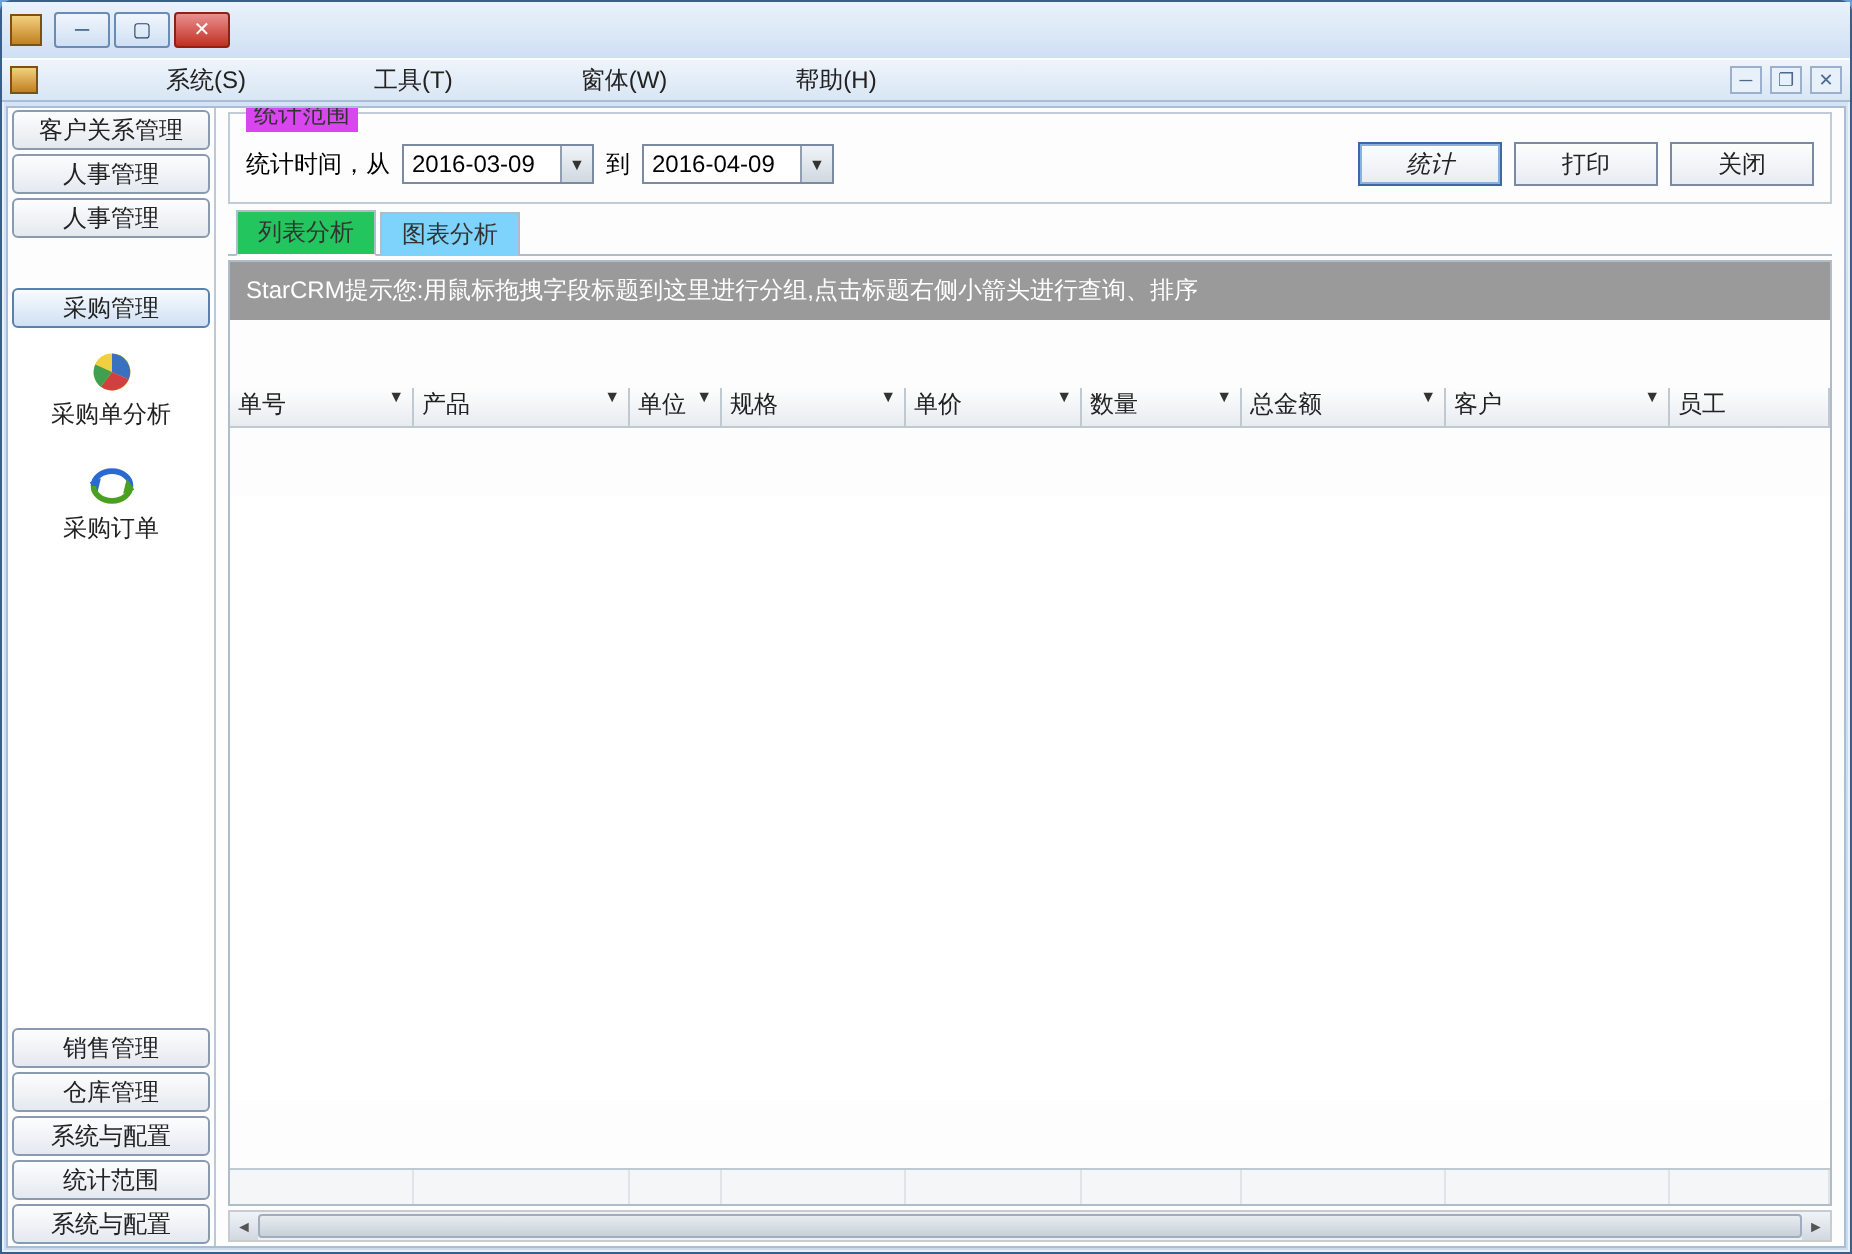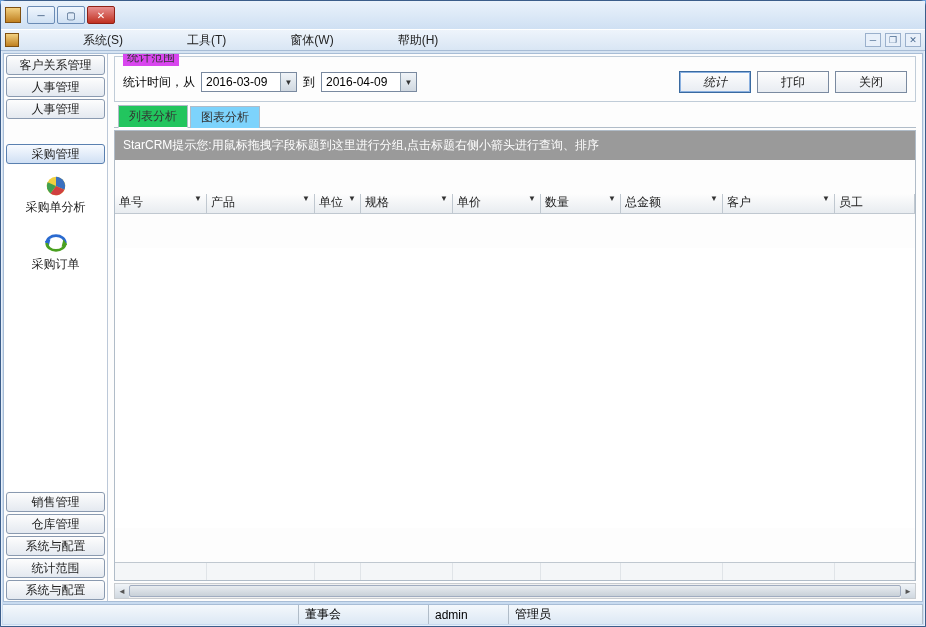--- a/index.html
+++ b/index.html
@@ -380,20 +380,14 @@
 
       <div class="hscroll">
         <div class="arr" style="left:0">◄</div>
         <div class="thumb"></div>
         <div class="arr" style="right:0">►</div>
       </div>
 
     </div>
   </div>
 
-  <div class="statusbar">
-    <div class="status-cell" style="width:296px"></div>
-    <div class="status-cell" style="width:130px">董事会</div>
-    <div class="status-cell" style="width:80px">admin</div>
-    <div class="status-cell" style="flex:1">管理员</div>
-  </div>
 
 </div>
 
 </body></html>

